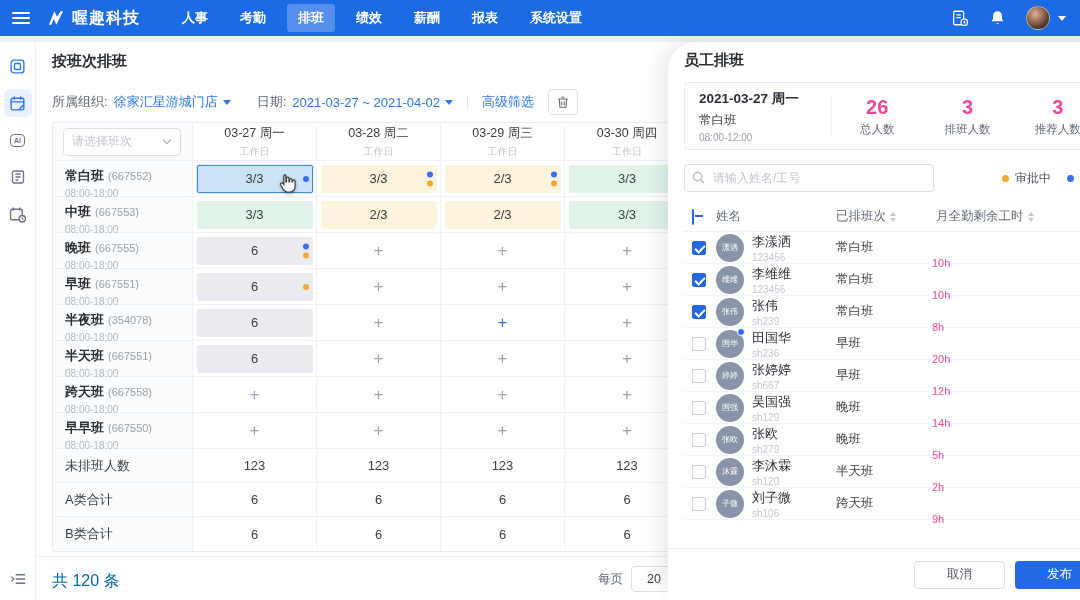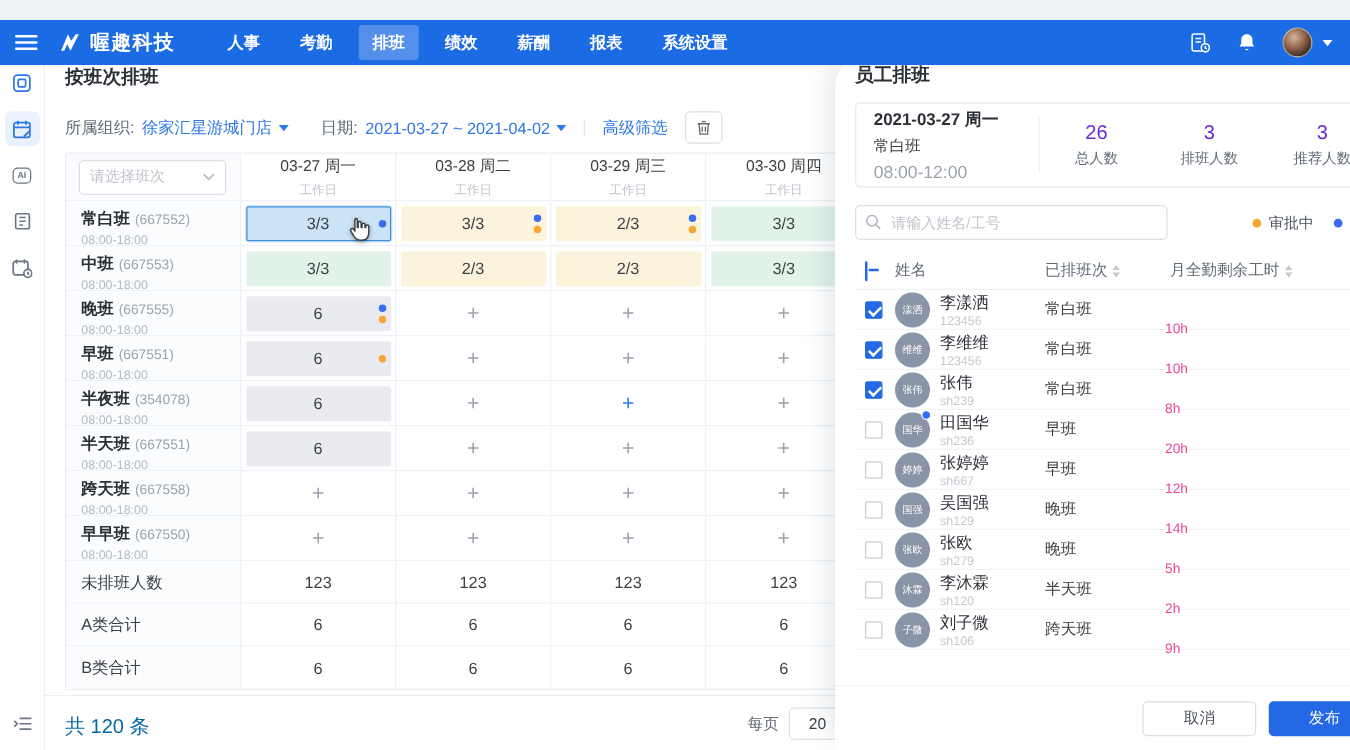--- a/index.html
+++ b/index.html
@@ -1,20 +1,20 @@
 <!DOCTYPE html>
 <html><head>
 <meta charset="utf-8">
 <style>
   * { box-sizing: border-box; margin: 0; padding: 0; }
   html,body { width:1080px; height:600px; }
   body { position:relative; font-family:"Liberation Sans","DejaVu Sans",sans-serif; background:#edf0f4; overflow:hidden; color:#3c4043; }
 
   
-  .topbar { position:absolute; left:0; top:16px; width:1080px; height:36px; background:#1b6be4; display:flex; align-items:center; z-index:30; }
+  .topbar { position:absolute; left:0; top:0; width:1080px; height:36px; background:#1b6be4; display:flex; align-items:center; z-index:30; }
   .burger { width:18px; height:12px; margin:0 16px 0 12px; display:flex; flex-direction:column; justify-content:space-between; cursor:pointer; }
   .burger i { display:block; height:2px; background:#fff; border-radius:1px; }
   .logo-mark { width:20px; height:20px; margin-right:6px; }
   .brand { color:#fff; font-size:16px; font-weight:bold; letter-spacing:1px; margin-right:26px; }
   .nav-items { display:flex; align-items:center; height:36px; }
   .nav-item { color:#fff; font-size:13px; padding:5px 11px; margin:0 5px; border-radius:3px; cursor:pointer; white-space:nowrap;font-weight:bold; }
   .nav-item.active { background:rgba(255,255,255,.25); }
   .topbar-right { margin-left:auto; display:flex; align-items:center; gap:20px; padding-right:14px; }
   .tb-icon { display:flex; align-items:center; }
   .tb-avatar { width:24px; height:24px; border-radius:50%; background:radial-gradient(circle at 38% 32%, #d8b49a 0%, #8a5f48 45%, #3a2e26 75%, #1d1814 100%); border:1px solid rgba(255,255,255,.5); }
@@ -79,25 +79,25 @@
 
   
   .panel { position:absolute; left:668px; top:42px; width:452px; height:558px; background:#fff; box-shadow:-8px 0 18px rgba(31,56,88,.10); z-index:20;border-radius:28px; }
   .p-head { height:36px; display:flex; align-items:center; padding:0 16px; }
   .p-title { font-size:15px; font-weight:bold; color:#2b2f36; }
   .p-close { margin-left:auto; font-size:15px; color:#5f6672; cursor:pointer; line-height:1; }
   .p-card { margin:4px 16px 0; border:1px solid #e8eaee; border-radius:4px; height:68px; display:flex; align-items:center; }
   .p-card-left { width:146px; padding-left:14px; }
   .pc-date { font-size:13.5px; font-weight:bold; color:#2b2f36; }
   .pc-shift { font-size:12.5px; color:#3c4043; margin-top:4px; }
-  .pc-time { font-size:14px; color:#9aa3ad; margin-top:3px; }
+  .pc-time { font-size:10px; color:#9aa3ad; margin-top:3px; }
   .p-card-div { width:1px; height:44px; background:#eef0f4; }
   .p-stats { flex:1; display:flex; }
   .p-stat { flex:1; text-align:center; }
-  .p-stat .v { font-size:16px; font-weight:normal; color:#6d28d9; }
+  .p-stat .v { font-size:20px; font-weight:bold; color:#ec4899; }
   .p-stat .l { font-size:11.5px; color:#606a76; margin-top:3px; }
   .p-toolbar { margin:14px 16px 0; display:flex; align-items:center; }
   .search-wrap { position:relative; }
   .search-input { width:250px; height:28px; border:1px solid #dde0e6; border-radius:4px; padding:0 8px 0 28px; font-size:12px; color:#3c4043; outline:none; font-family:inherit; }
   .search-input::placeholder { color:#c0c5cc; }
   .search-ic { position:absolute; left:8px; top:7px; }
   .legend { margin-left:auto; display:flex; align-items:center; gap:16px; }
   .legend-item { display:flex; align-items:center; gap:6px; font-size:12px; color:#4e545e; }
   .legend-dot { width:7px; height:7px; border-radius:50%; }
   .p-list { margin:10px 16px 0; }

